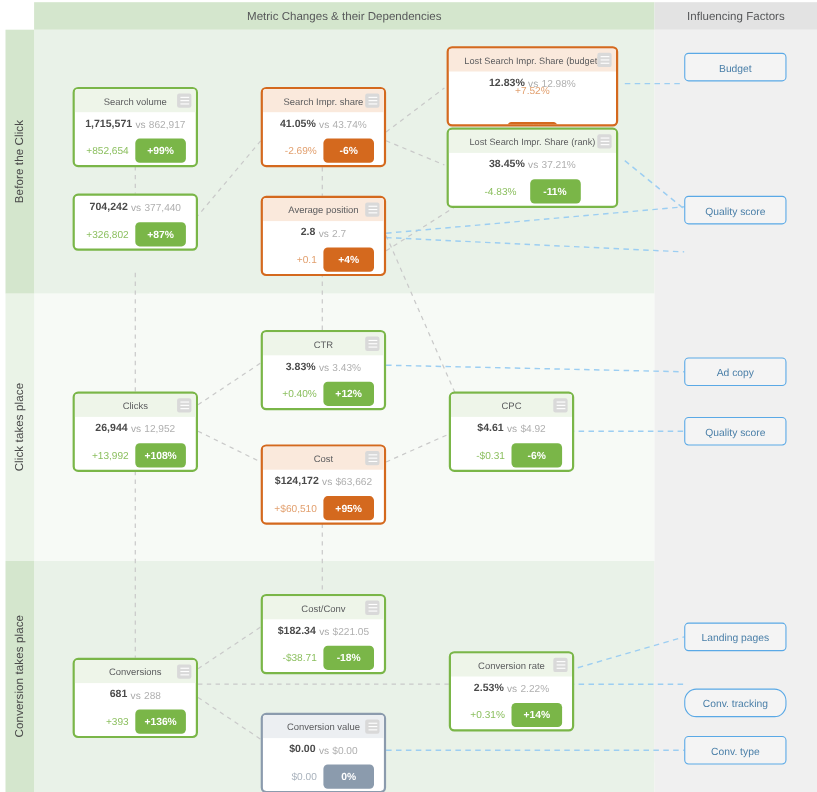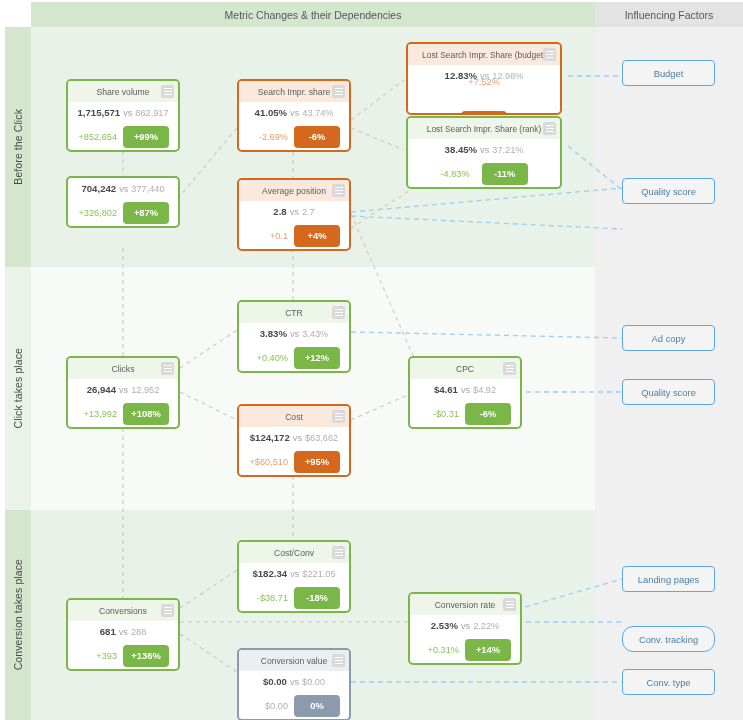--- a/index.html
+++ b/index.html
@@ -114,21 +114,21 @@
       <line x1="351" y1="332" x2="622" y2="338"></line>
       <line x1="508" y1="392" x2="622" y2="392"></line>
       <line x1="508" y1="622" x2="622" y2="622"></line>
       <line x1="508" y1="612" x2="622" y2="579"></line>
       <line x1="351" y1="682" x2="622" y2="682"></line>
     </g>
   </svg>
 
   <div class="card" style="left:66px;top:79px;">
     <div class="chead">
-      <span class="t">Share volume</span>
+      <span class="t">Search volume</span>
       <span class="ico">
           <i></i>
           <i></i>
           <i></i>
         </span>
     </div>
     <div class="vals">
       <span class="vnow">1,715,571</span>
       <span class="vvs">vs</span>
       <span class="vold">862,917</span>
@@ -384,21 +384,21 @@
       <span class="vnow">2.53%</span>
       <span class="vvs">vs</span>
       <span class="vold">2.22%</span>
     </div>
     <div class="deltas">
       <span class="dabs">+0.31%</span>
       <span class="pill">+14%</span>
     </div>
   </div>
 
-  <div class="fbox" style="top:60px;">
+  <div class="fbox" style="top:48px;">
       <span>Budget</span>
     </div>
   <div class="fbox" style="top:178px;">
       <span>Quality score</span>
     </div>
   <div class="fbox" style="top:325px;">
       <span>Ad copy</span>
     </div>
   <div class="fbox" style="top:379px;">
       <span>Quality score</span>

